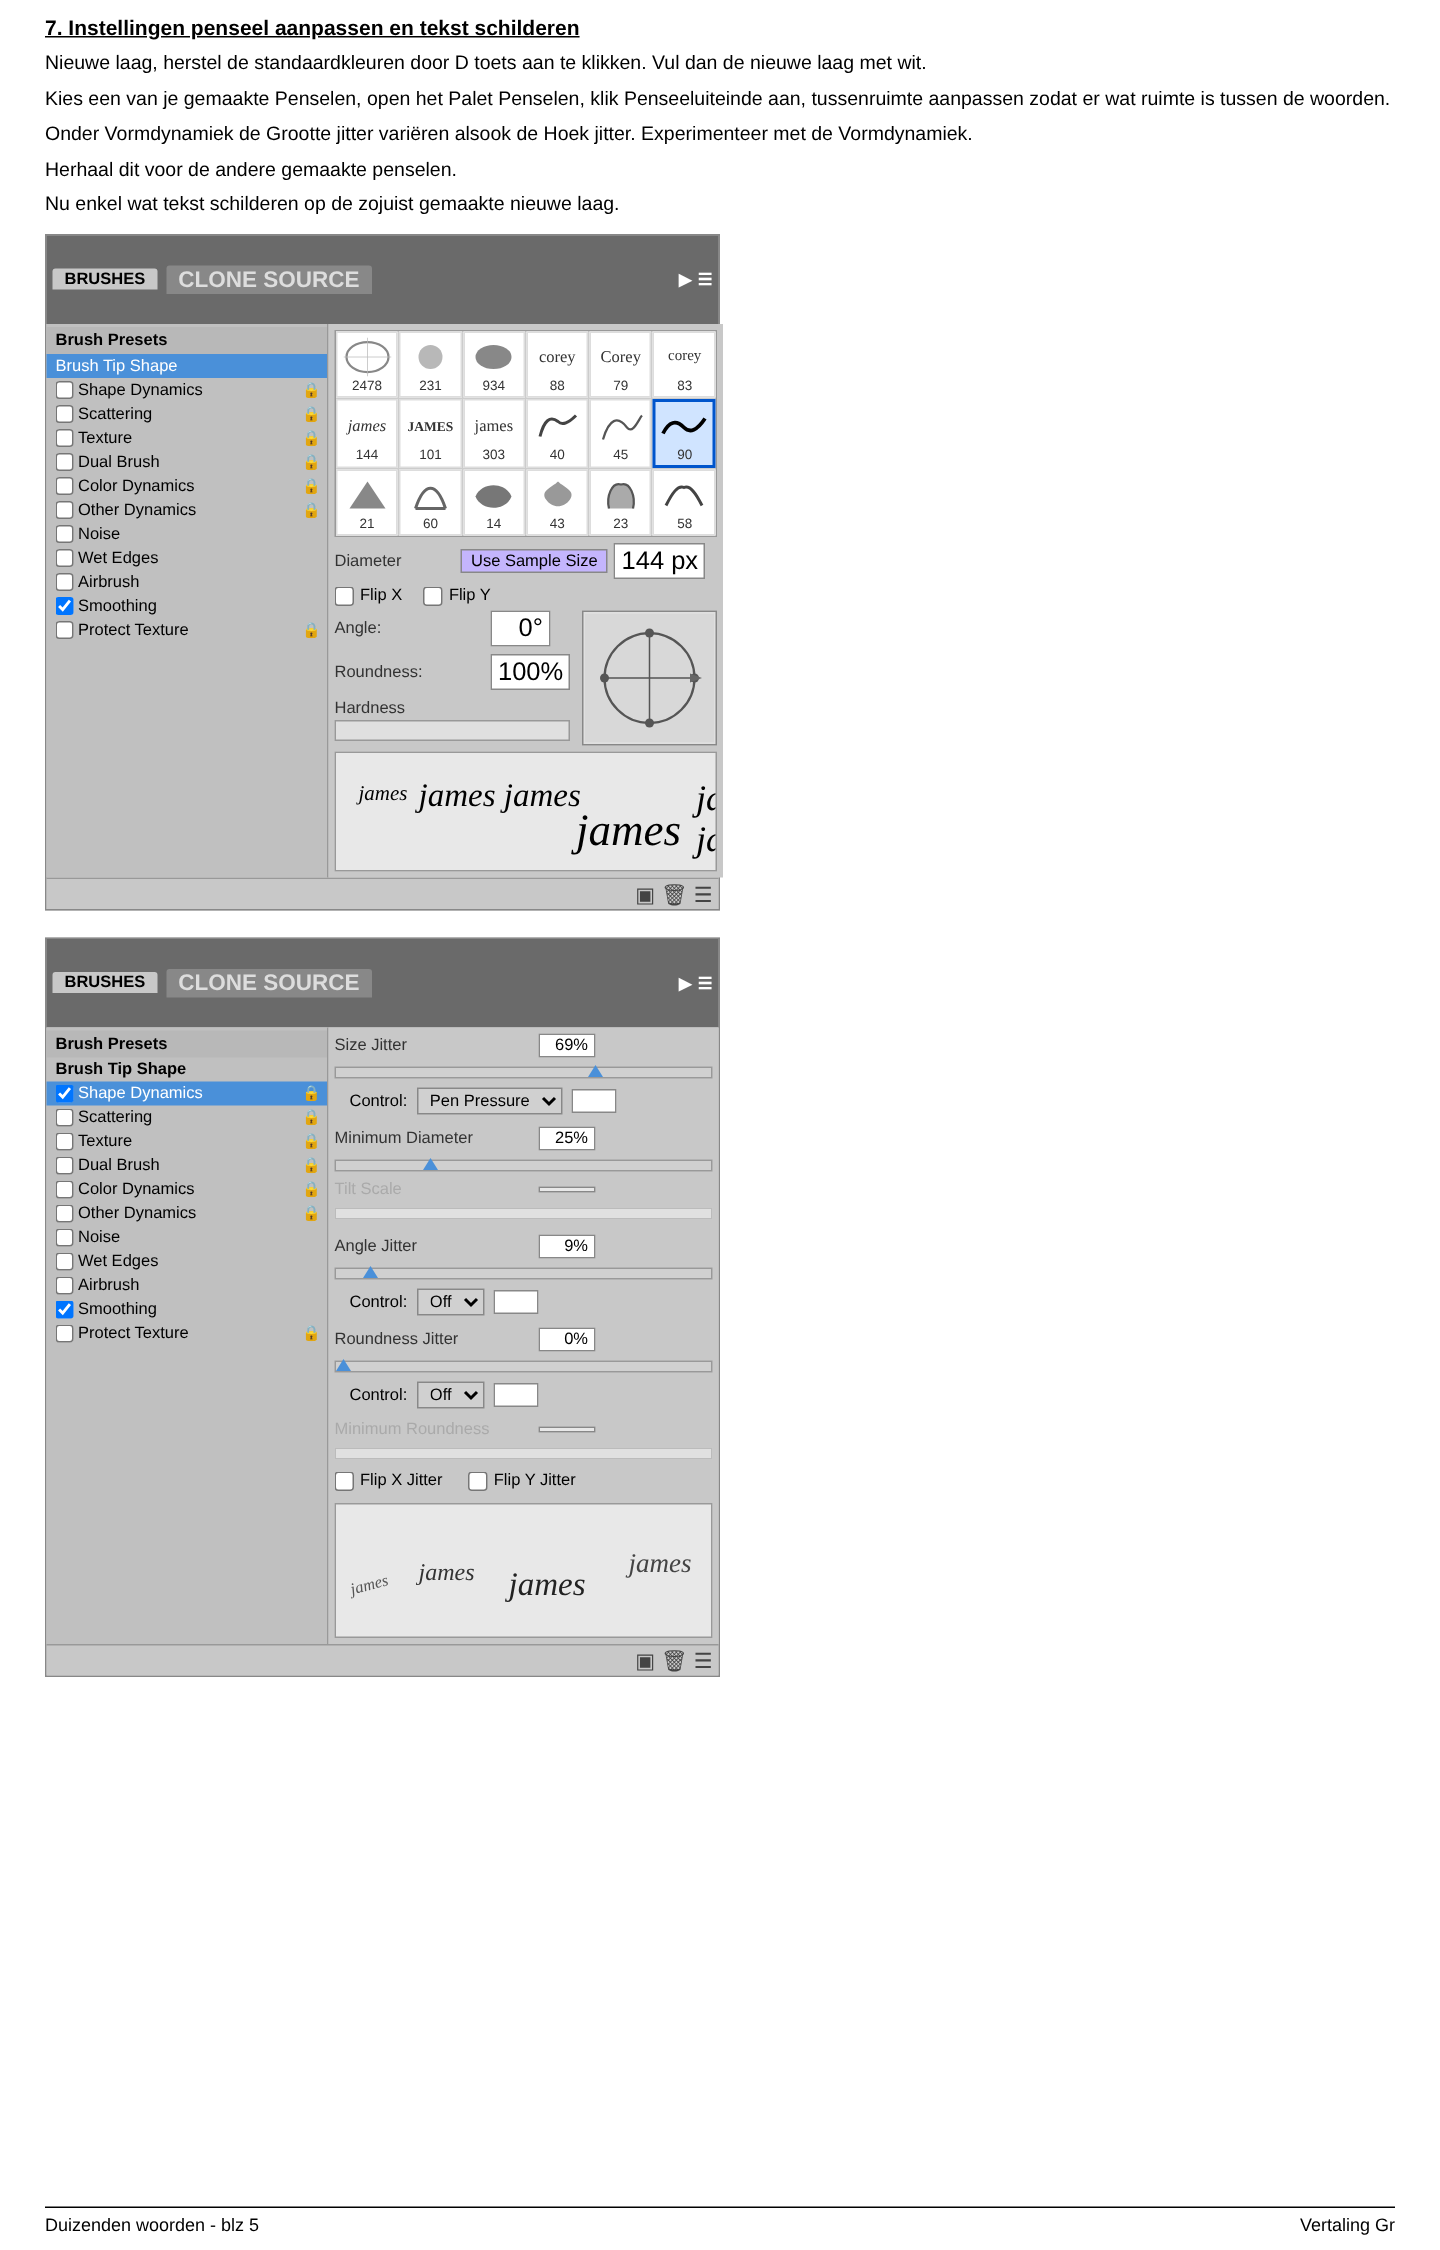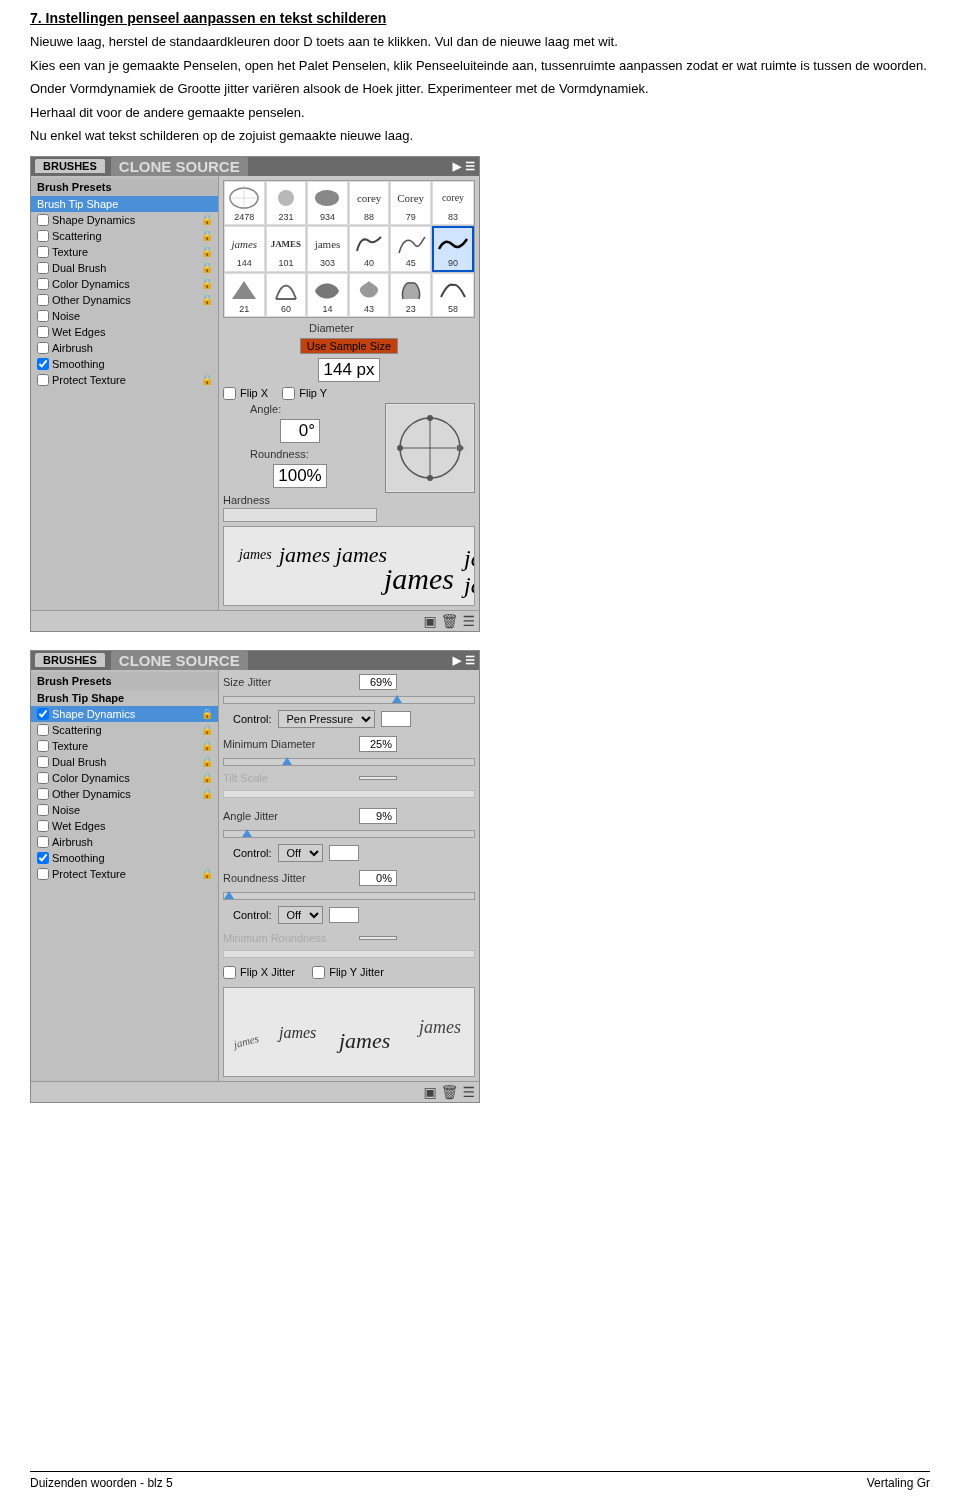--- a/index.html
+++ b/index.html
@@ -34,21 +34,21 @@
       background: #c0c0c0;
       width: 450px;
       margin: 10px 0 18px 0;
       font-size: 11px;
     }
     .ps-panel-header {
       background: #6a6a6a;
       color: #fff;
       display: flex;
       align-items: center;
-      padding: 0 4px;
+      padding: 20px 4px;
       font-size: 11px;
       font-weight: bold;
       gap: 6px;
     }
     .ps-panel-header .tab {
       background: #b0b0b0;
       color: #000;
       padding: 1px 8px;
       font-size: 11px;
       border-radius: 2px 2px 0 0;
@@ -141,42 +141,41 @@
     }
     .brush-num {
       font-size: 9px;
       color: #333;
     }
     .field-row {
       display: flex;
       align-items: center;
       margin-bottom: 5px;
       gap: 4px;
-      flex-direction: column;
     }
     .field-label {
       font-size: 11px;
       min-width: 80px;
       color: #333;
     }
     .field-label-wide {
       font-size: 11px;
       min-width: 100px;
       color: #333;
     }
     .field-value-box {
       background: #fff;
       border: 1px solid #888;
       padding: 1px 4px;
       font-size: 17px;
       min-width: 40px;
       text-align: right;
     }
     .field-btn {
-      background: #c2410c;
+      background: #c4b5fd;
       border: 1px solid #888;
       padding: 1px 6px;
       font-size: 11px;
       cursor: pointer;
     }
     .check-row {
       display: flex;
       align-items: center;
       gap: 4px;
       margin-bottom: 3px;

